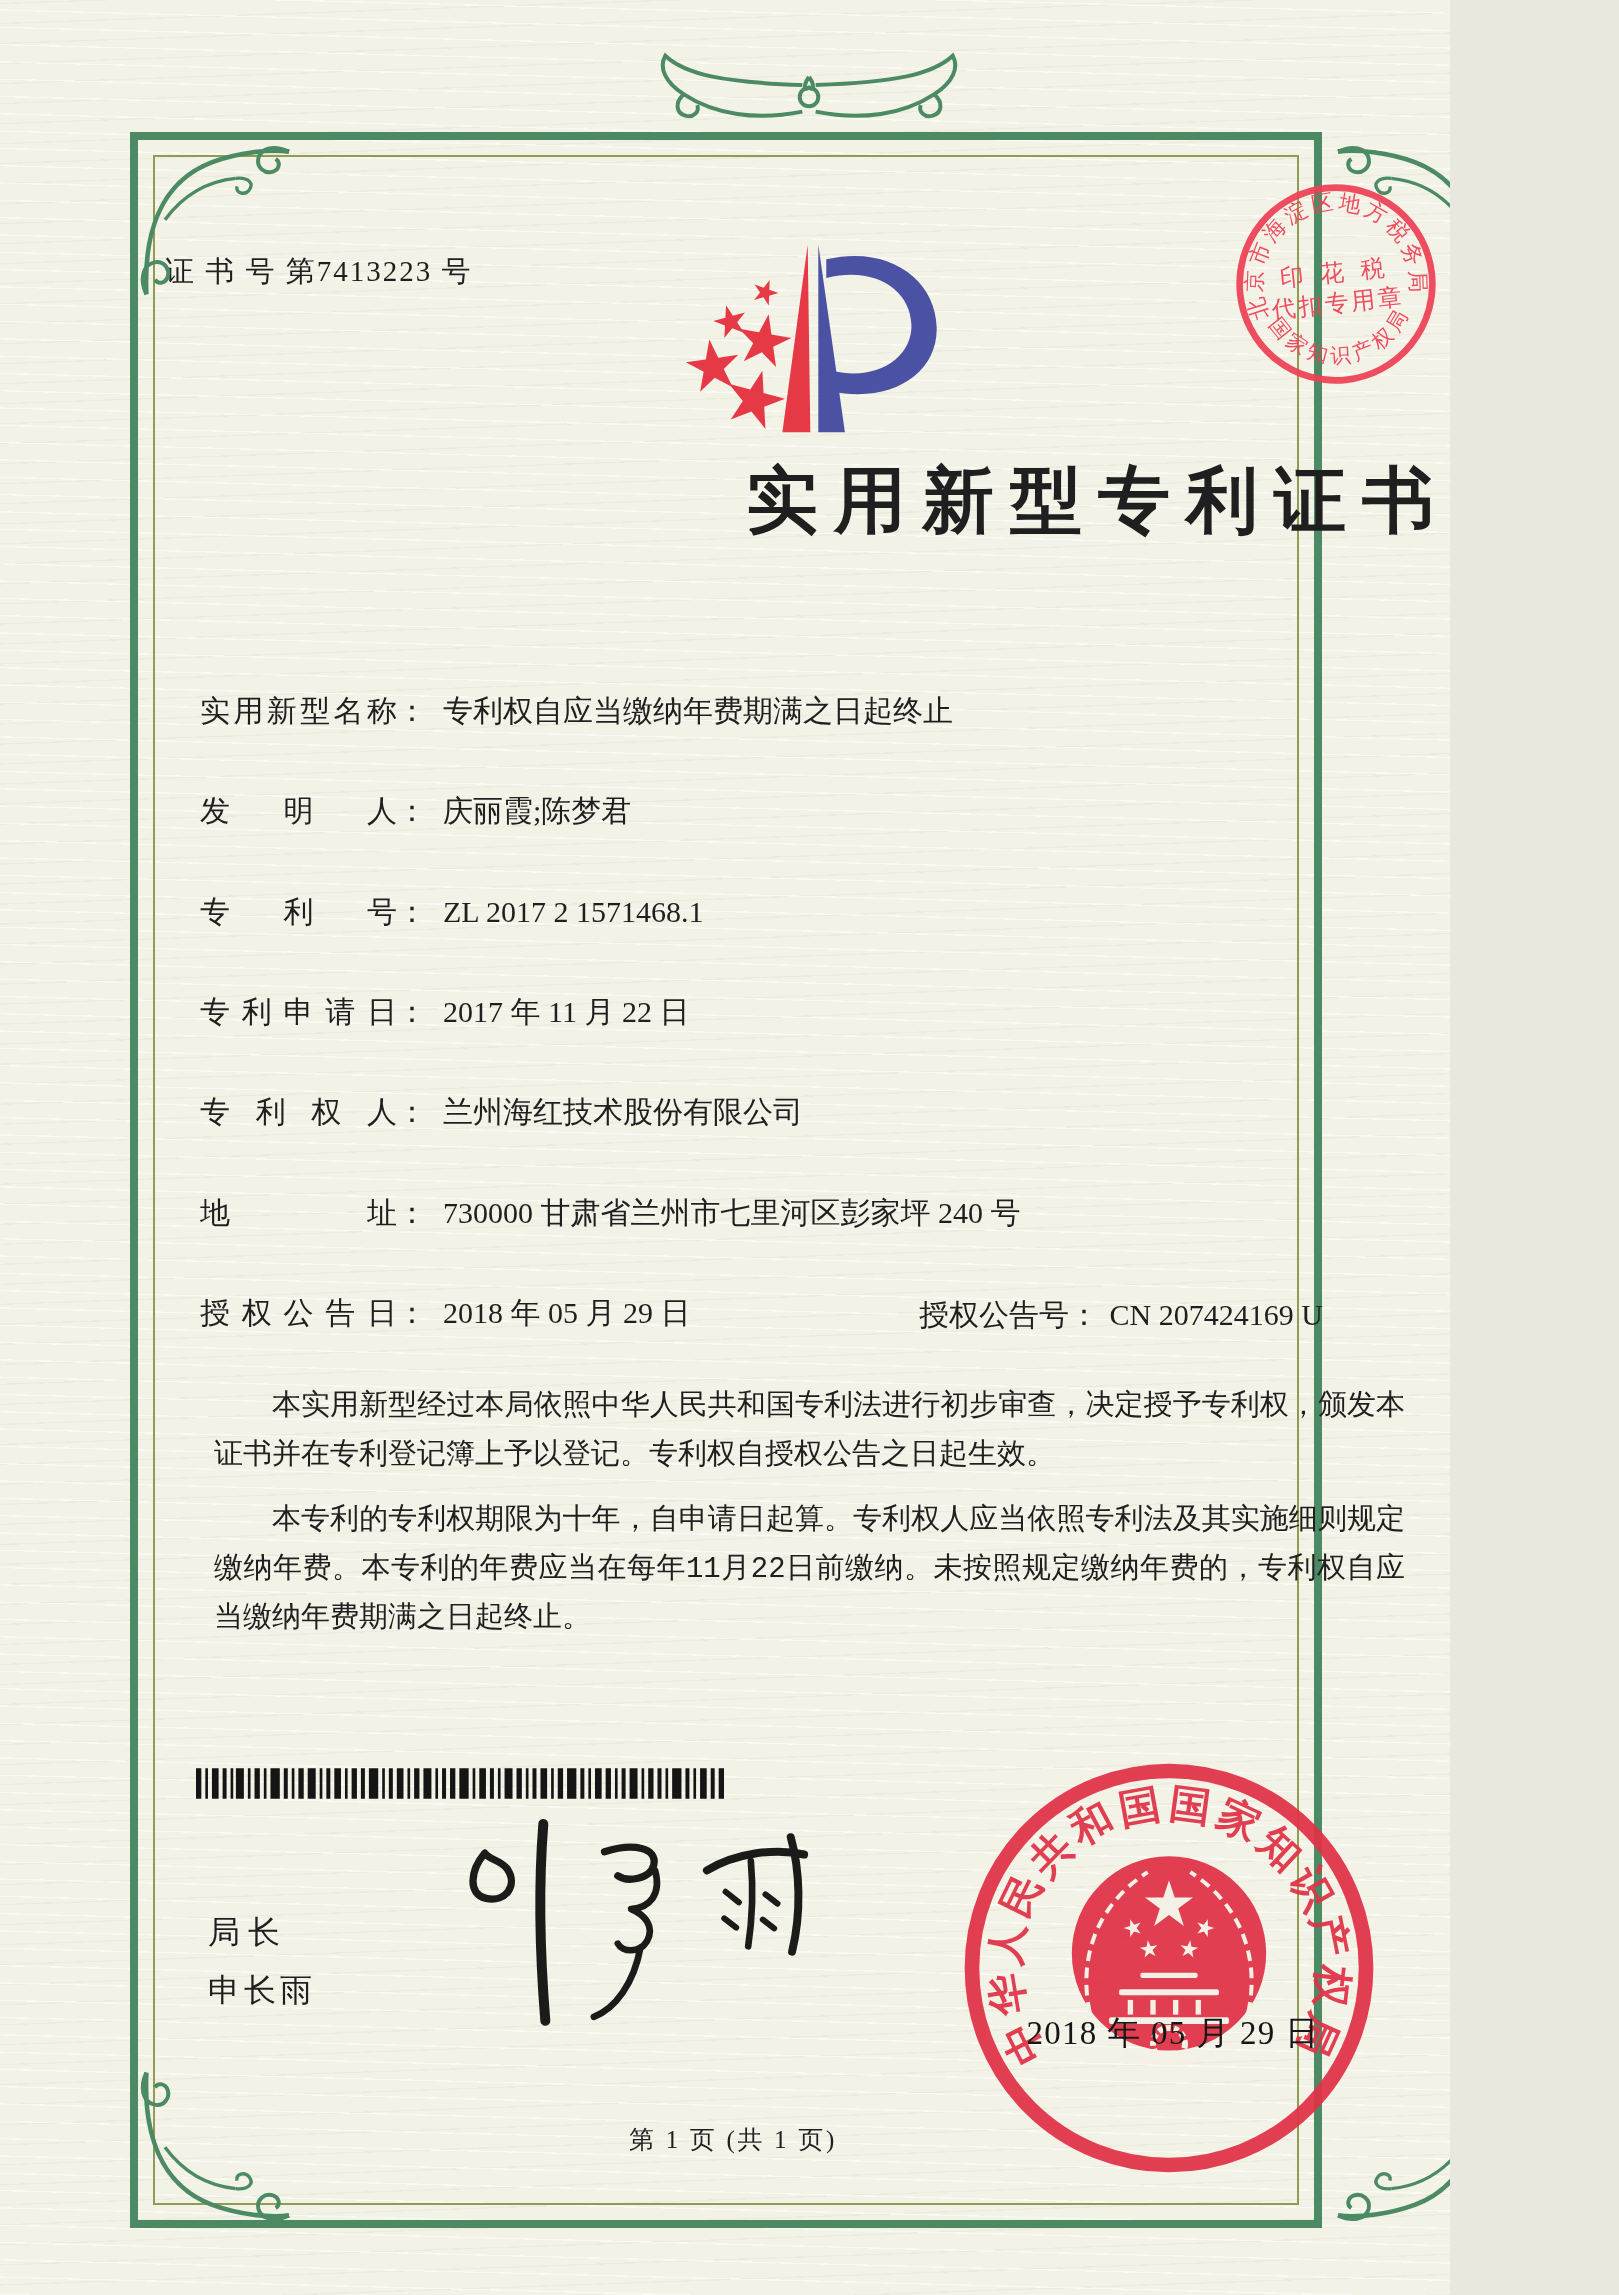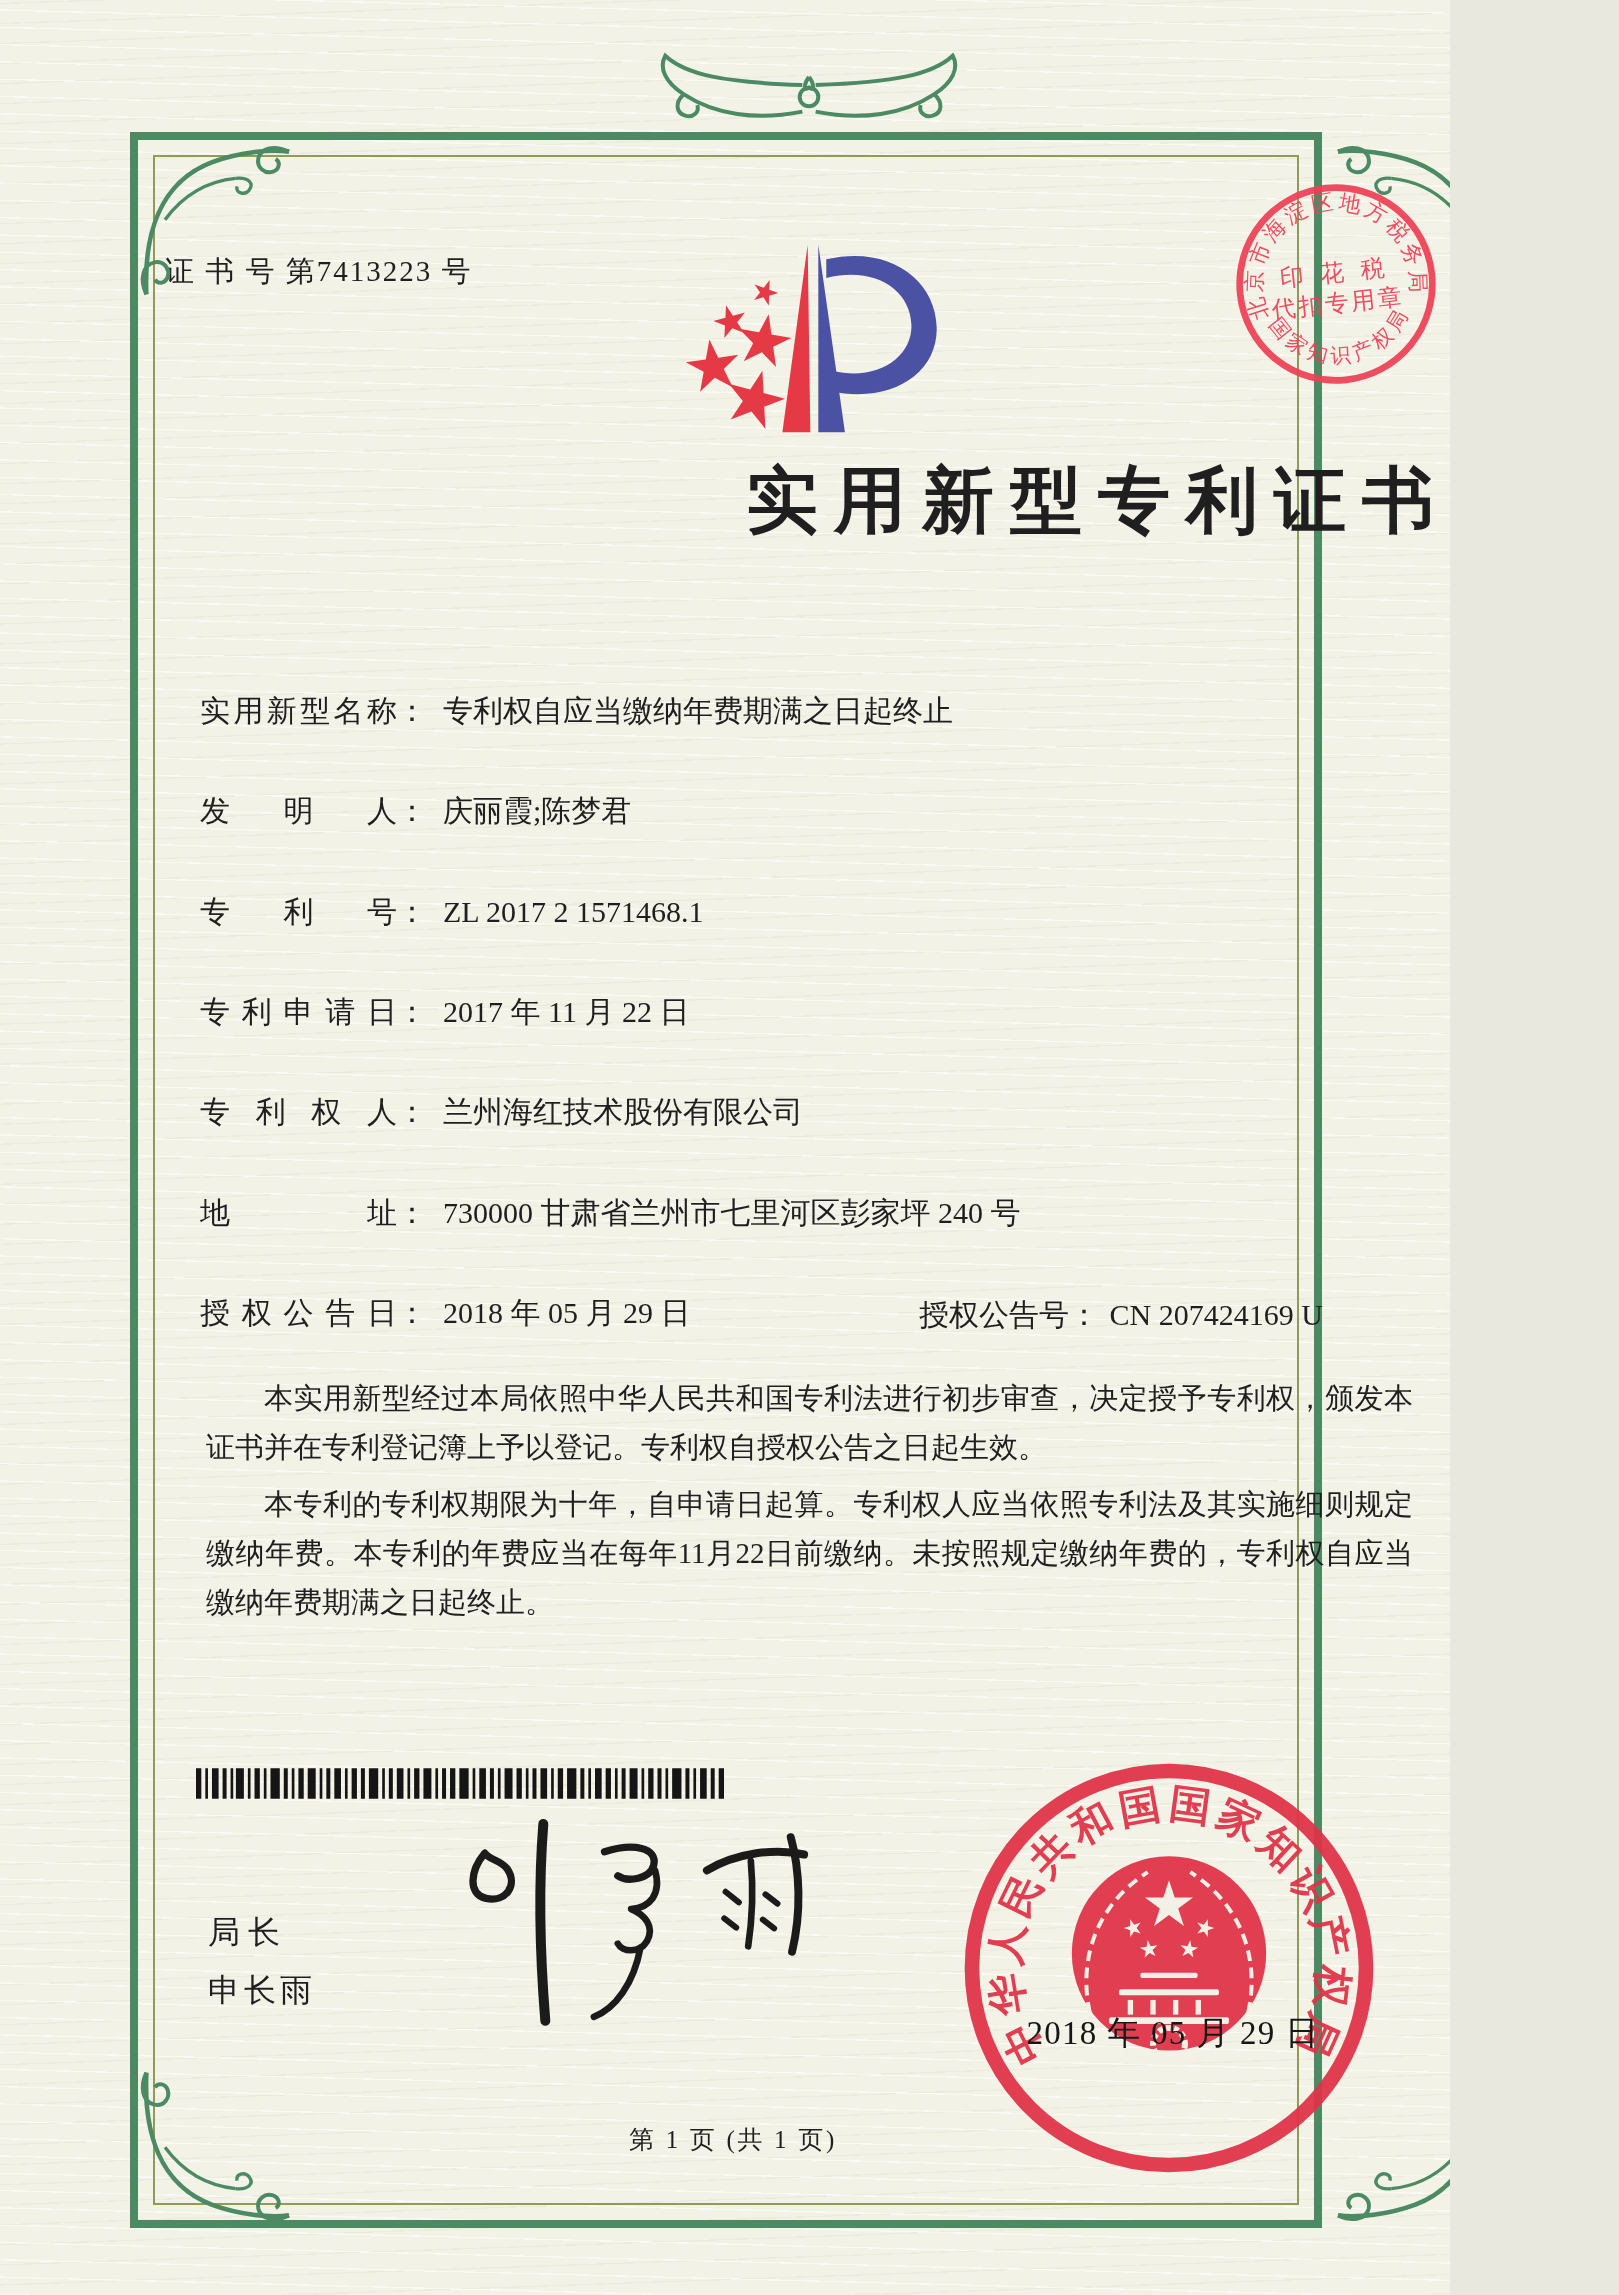--- a/index.html
+++ b/index.html
@@ -24,21 +24,21 @@
   .logo{position:absolute;left:676px;top:226px;}
   .stamp{position:absolute;left:1233px;top:181px;opacity:.93;transform:rotate(-6deg);}
   .title{position:absolute;left:0;right:0;top:453px;text-align:right;font-size:72px;font-weight:bold;letter-spacing:16px;white-space:nowrap;}
   .field{position:absolute;left:200px;font-size:30px;white-space:nowrap;}
   .f0{top:691px}.f1{top:791px}.f2{top:892px}.f3{top:992px}.f4{top:1092px}.f5{top:1193px}.f6{top:1293px}
   .flabel{display:inline-block;width:197px;text-align:justify;text-align-last:justify;vertical-align:top;}
   .fvalue{padding-left:16px;}
   .grant2{position:absolute;left:719px;top:2px;white-space:nowrap;}
   .grant2 .fvalue{padding-left:10.6px;}
   .paras{position:absolute;left:198px;top:1366px;width:1223px;font-size:29px;line-height:49px;text-align:justify;}
-  .paras p{margin:8px;text-indent:2em;}
+  .paras p{margin:16px;text-indent:2em;font-family:Liberation Mono, monospace;}
   .barcode{position:absolute;left:196px;top:1768px;}
   .signer-title{position:absolute;left:208px;top:1911px;font-size:32px;letter-spacing:8px;}
   .signer-name{position:absolute;left:208px;top:1969px;font-size:32px;letter-spacing:4px;}
   .signature{position:absolute;left:393px;top:1809px;}
   .seal{position:absolute;left:956px;top:1755px;}
   .seal-date{position:absolute;left:932px;top:2011px;width:482px;text-align:center;font-size:33px;color:#161616;letter-spacing:1.3px;z-index:5;white-space:nowrap;}
   .footer{position:absolute;left:16px;right:0;top:2123px;text-align:center;font-size:25px;letter-spacing:2.7px;}
 </style>
 </head>
 <body>

